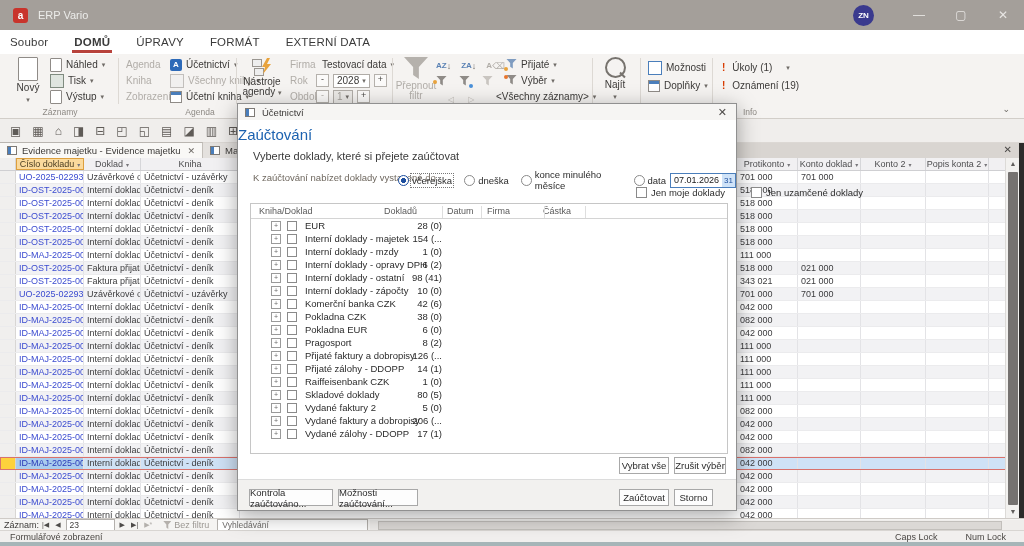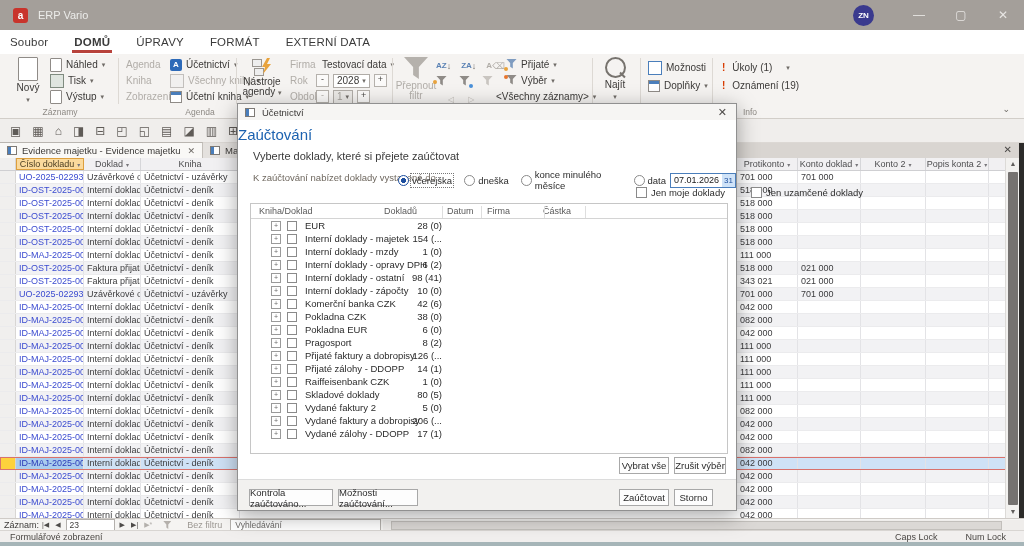--- a/index.html
+++ b/index.html
@@ -94,21 +94,21 @@
   .vthumb{position:absolute;left:2px;right:2px;top:14px;height:333px;background:#757270;border-radius:1px}
   .varrow{position:absolute;left:0;width:14px;height:12px;color:#5f5d5b;font-size:7px;text-align:center;line-height:12px}
   .dark-edge{left:1019px;top:143px;width:5px;height:375px;background:#2c2b2a}
   
   .navbar{left:0;top:518px;width:1024px;height:12px;background:#f5f4f2;border-top:1px solid #cfcbc7;
           display:flex;align-items:center;font-size:9px;color:#3e3c3a}
   .nav-glyph{font-size:7px;color:#4e4c4a;margin:0 3px}
   .nav-glyph.dis{color:#b3b0ac}
   .recbox{width:44px;height:10px;background:#fff;border:1px solid #b3b0ac;font-size:8.5px;display:flex;
           align-items:center;padding-left:3px;margin:0 2px}
-  .bezfiltru{color:#9c9893;margin-left:8px;display:flex;align-items:center;gap:16px}
+  .bezfiltru{color:#9c9893;margin-left:8px;display:flex;align-items:center;gap:3px}
   .searchbox{width:145px;height:10px;background:#fff;border:1px solid #b3b0ac;font-size:8.5px;color:#6d6b69;
              display:flex;align-items:center;padding-left:4px;margin-left:8px}
   .hscroll{flex:1;height:11px;background:#efedeb;margin-left:2px;position:relative}
   .hthumb{position:absolute;top:1px;bottom:1px;left:8px;right:22px;background:#dbd8d5;border:1px solid #c2bfbb}
   
   .statusbar{left:0;top:530px;width:1024px;height:12px;background:#f1efee;border-top:1px solid #d8d5d2;
              display:flex;align-items:center;font-size:9px;color:#4a4744}
   .statusbar .left{margin-left:10px}
   .statusbar .right{margin-left:auto;display:flex;gap:28px;margin-right:18px}
   .bottomstrip{left:0;top:542px;width:1024px;height:4px;background:#a6b5b8}

